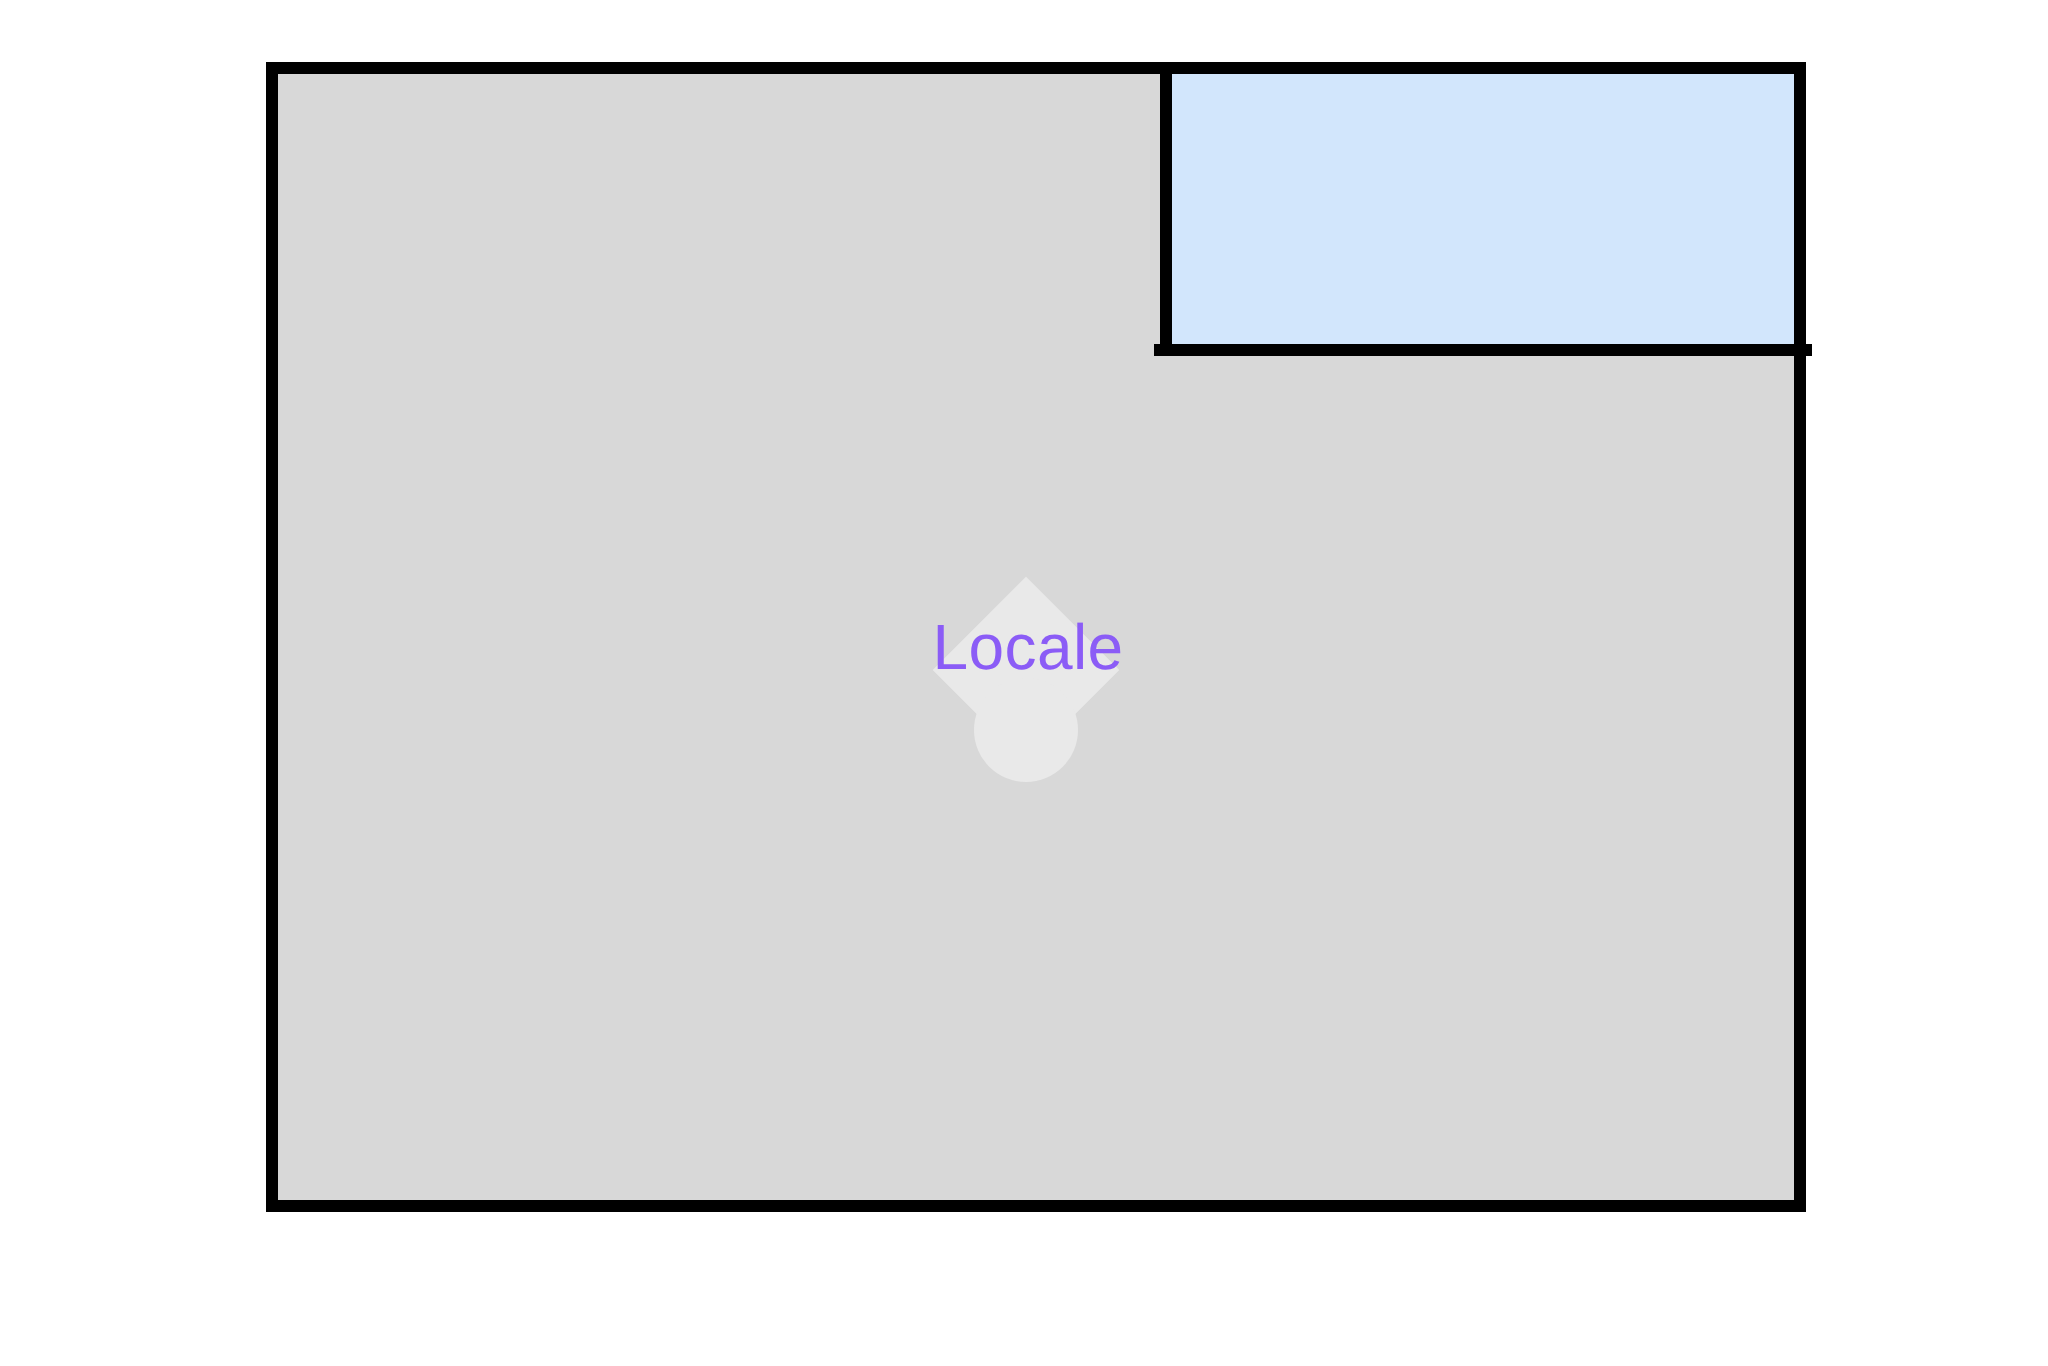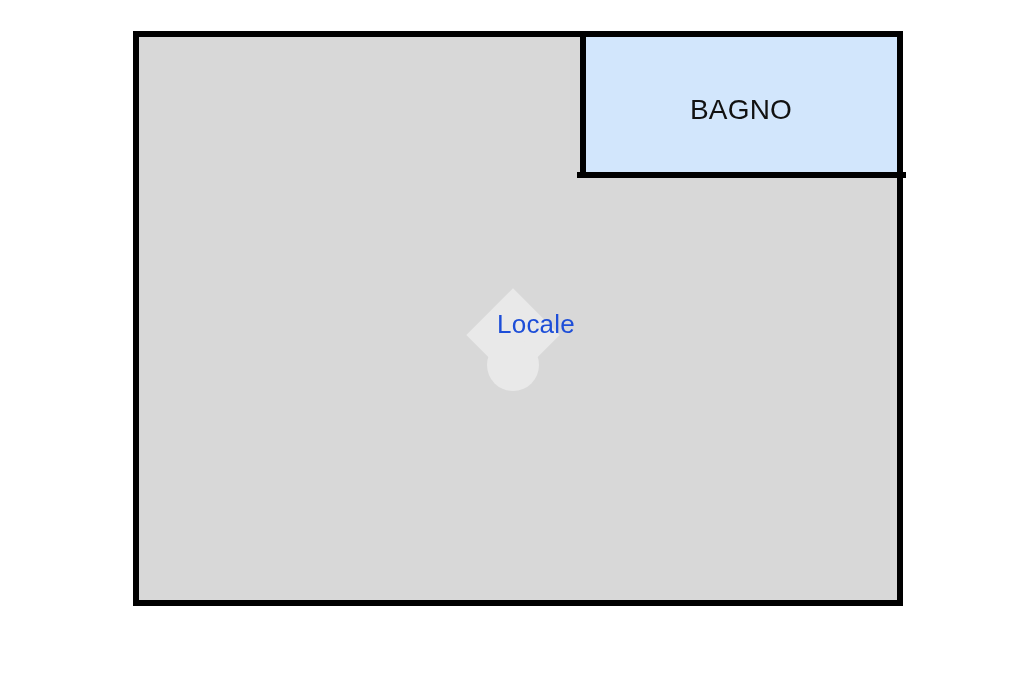--- a/index.html
+++ b/index.html
@@ -37,26 +37,26 @@
   }
   #label-bagno {
     left: 741px;
     top: 110px;
     font-size: 28px;
     font-weight: 400;
     letter-spacing: 0.2px;
     color: #111111;
   }
   #label-locale {
-    left: 536px;
+    left: 514px;
     top: 324px;
-    font-size: 26px;
+    font-size: 32px;
     font-weight: 400;
     letter-spacing: 0.2px;
-    color: #1d4ed8;
+    color: #8b5cf6;
   }
 </style>
 </head>
 <body>
 
 <div id="plan-canvas">
 
   <svg id="plan-svg" viewBox="0 0 1024 683" xmlns="http://www.w3.org/2000/svg">
 
     <path d="M 136 34 L 583 34 L 583 175 L 900 175 L 900 603 L 136 603 Z" fill="#d8d8d8"></path>
@@ -71,17 +71,16 @@
     <g fill="none" stroke="#000000" stroke-width="6" stroke-linejoin="miter" stroke-linecap="square">
 
       <path d="M 136 34 L 900 34 L 900 603 L 136 603 Z"></path>
 
       <path d="M 583 34 L 583 175"></path>
 
       <path d="M 580 175 L 903 175"></path>
     </g>
   </svg>
 
-  <div class="room-label" id="label-bagno">BAGNO</div>
 
   <div class="room-label" id="label-locale">Locale</div>
 
 </div>
 
 </body></html>

